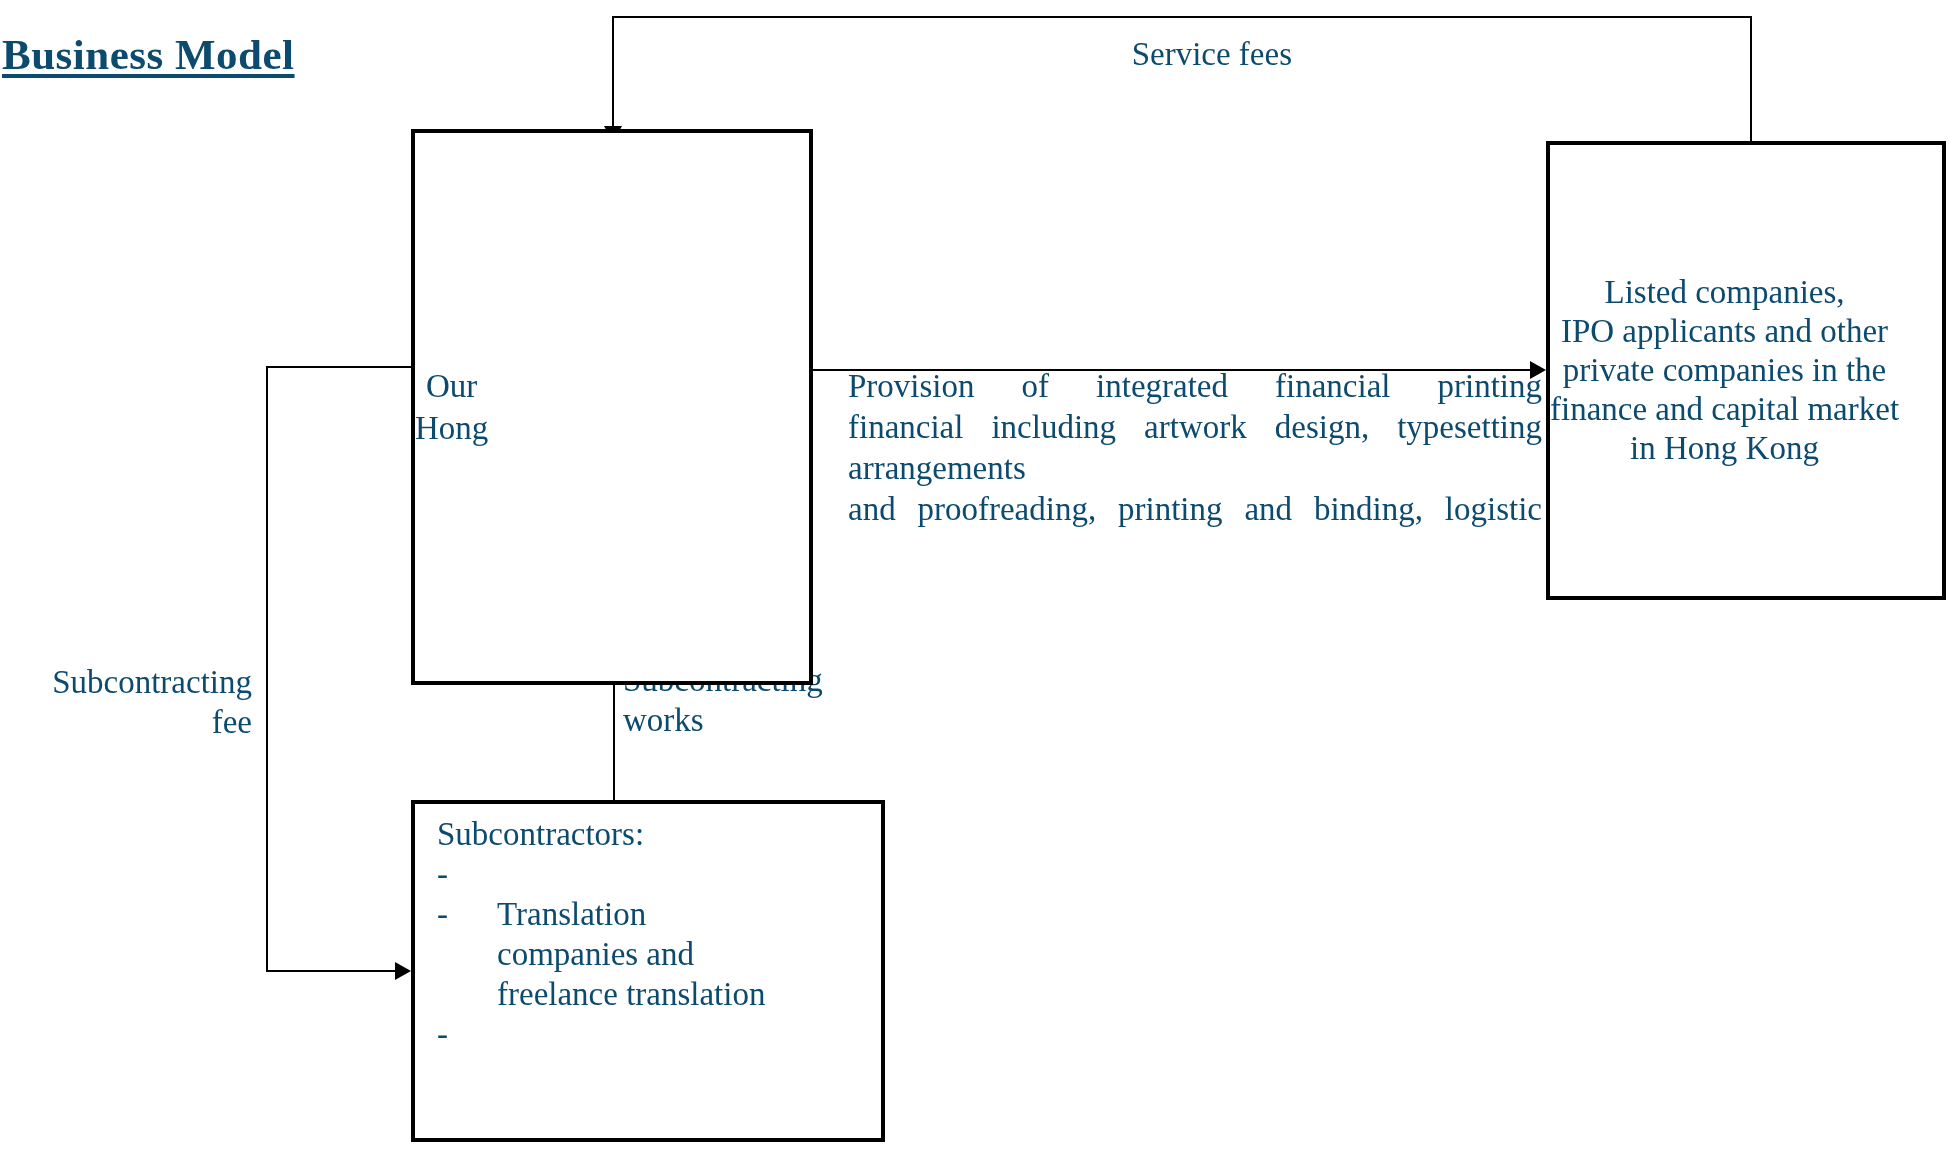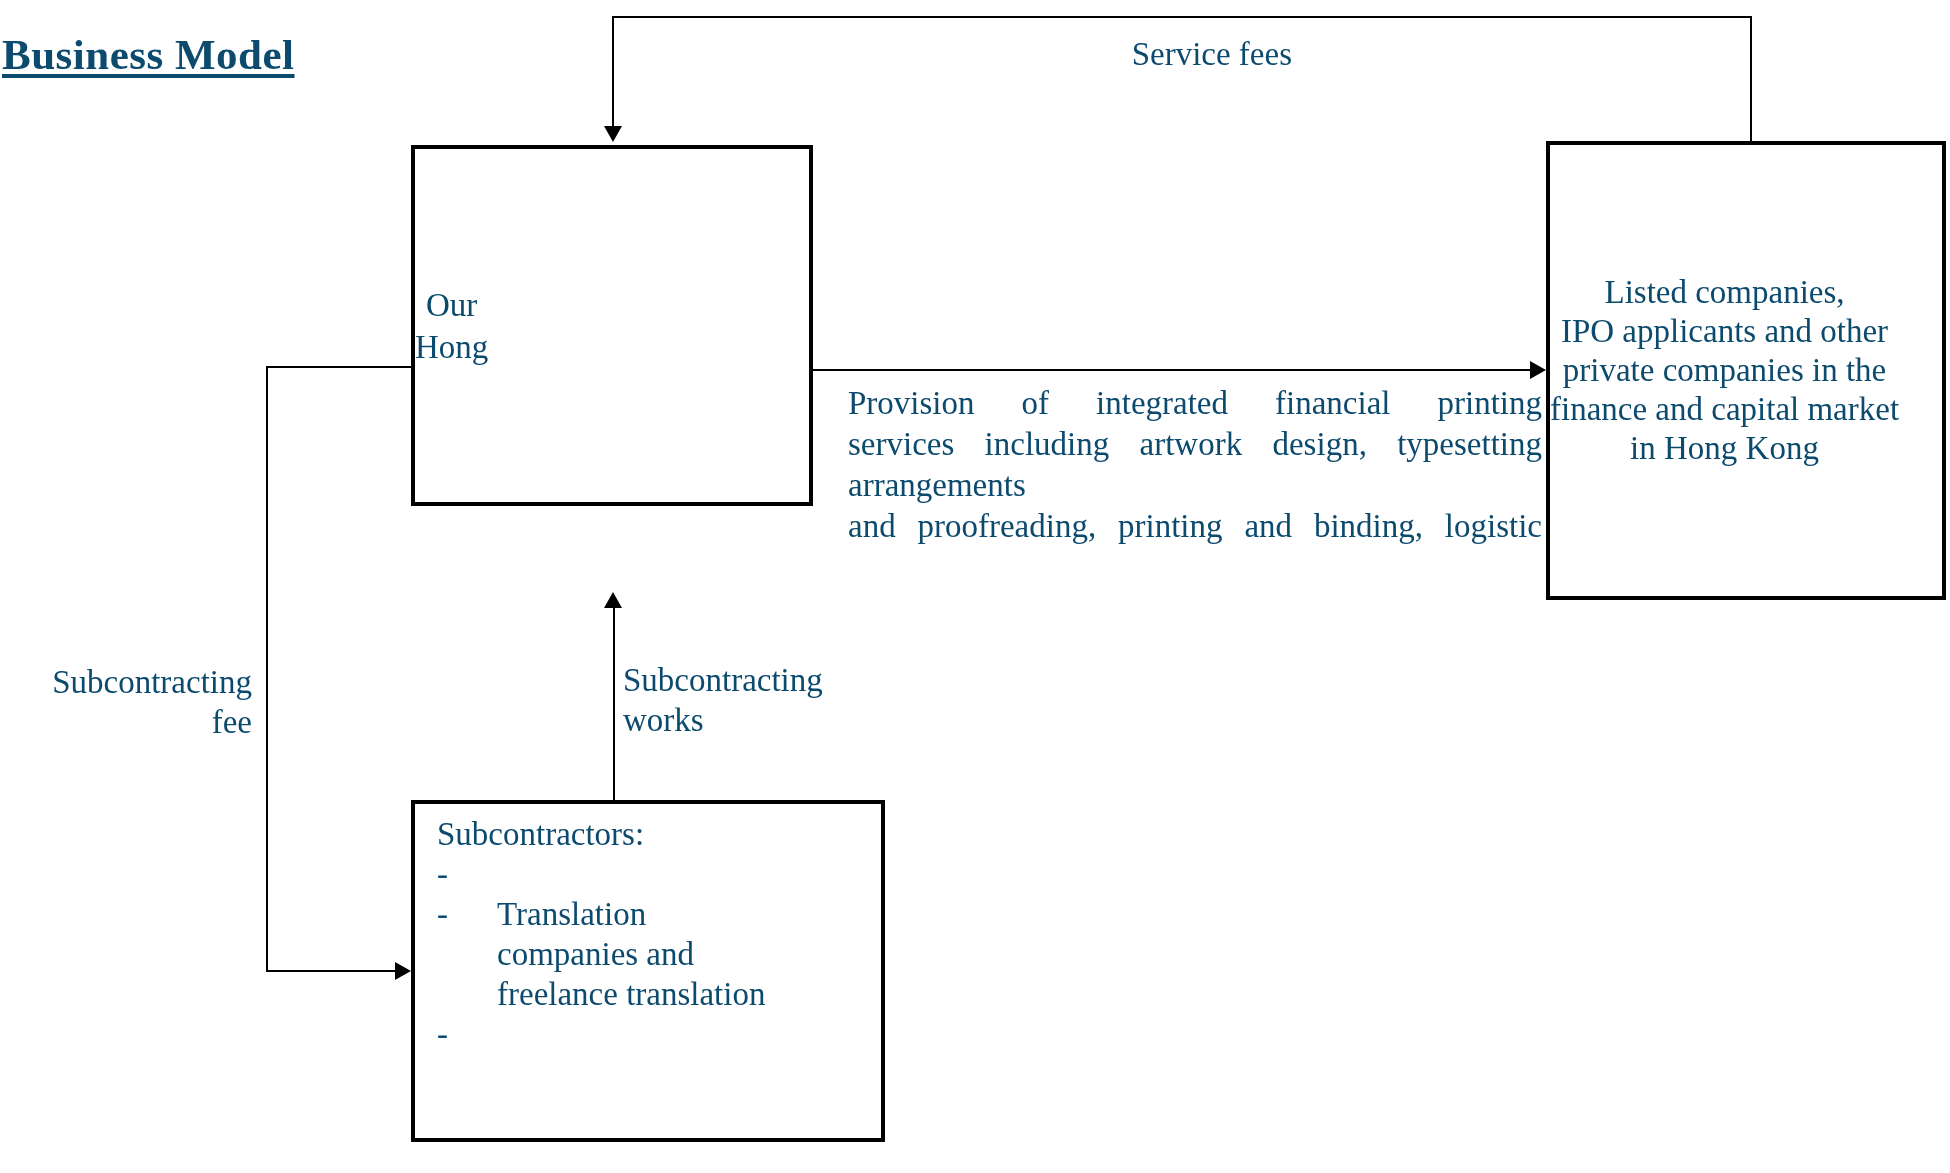--- a/index.html
+++ b/index.html
@@ -26,21 +26,21 @@
 
   .node {
     border: 4px solid #000000;
     box-sizing: border-box;
     background: #ffffff;
     display: flex;
     align-items: center;
     justify-content: flex-start;
     text-align: center;
   }
-  .node-our-group  { left: 411px; top: 145px; width: 402px; height: 361px; }
+  .node-our-group  { left: 411px; top: 129px; width: 402px; height: 556px; }
   .node-clients    { left: 1546px; top: 141px; width: 400px; height: 459px; }
   .node-subs {
     left: 411px; top: 800px; width: 474px; height: 342px;
     border: 4px solid #000000; box-sizing: border-box; background: #ffffff;
     padding: 10px 6px 0 22px;
     font-size: 33px; line-height: 40px;
     text-align: left;
   }
   .centered-lines { font-size: 33px; }
   .node-our-group .centered-lines { line-height: 42px; }
@@ -57,21 +57,21 @@
   .ah-down  { border-left: 9px solid transparent; border-right: 9px solid transparent; border-top: 16px solid #000000; }
   .ah-up    { border-left: 9px solid transparent; border-right: 9px solid transparent; border-bottom: 16px solid #000000; }
   .ah-right { border-top: 9px solid transparent; border-bottom: 9px solid transparent; border-left: 16px solid #000000; }
 
   .flow-label { font-size: 33px; line-height: 40px; white-space: pre-line; }
   .label-service-fees { left: 1052px; top: 38px; width: 240px; text-align: right; line-height: 1; }
   .label-sub-fee   { left: 28px;  top: 662px; width: 224px; text-align: right; }
   .label-sub-works { left: 623px; top: 660px; width: 260px; text-align: left; }
 
   .provision {
-    left: 848px; top: 383px; width: 694px;
+    left: 848px; top: 366px; width: 694px;
     font-size: 33px; line-height: 41px;
   }
   .pline { text-align: justify; text-align-last: justify; white-space: nowrap; }
   .pline-last { text-align: left; text-align-last: left; }
 </style>
 </head>
 <body>
 
 <div class="canvas">
 
@@ -80,21 +80,21 @@
   <div class="abs line" style="left:613px; top:16px; width:1139px; height:2px;"></div>
   <div class="abs line" style="left:612px; top:16px; width:2px; height:112px;"></div>
   <div class="abs line" style="left:1750px; top:16px; width:2px; height:127px;"></div>
   <div class="abs arrowhead ah-down" style="left:604px; top:126px;"></div>
   <div class="abs flow-label label-service-fees">Service fees</div>
 
   <div class="abs line" style="left:813px; top:369px; width:719px; height:2px;"></div>
   <div class="abs arrowhead ah-right" style="left:1530px; top:361px;"></div>
   <div class="abs provision">
     <div class="pline">Provision of integrated financial printing</div>
-    <div class="pline">services including artwork design, typesetting</div>
+    <div class="pline">financial including artwork design, typesetting</div>
     <div class="pline pline-last">arrangements</div>
     <div class="pline">and proofreading, printing and binding, logistic</div>
   </div>
 
   <div class="abs line" style="left:266px; top:366px; width:145px; height:2px;"></div>
   <div class="abs line" style="left:266px; top:366px; width:2px; height:606px;"></div>
   <div class="abs line" style="left:266px; top:970px; width:130px; height:2px;"></div>
   <div class="abs arrowhead ah-right" style="left:395px; top:962px;"></div>
   <div class="abs flow-label label-sub-fee">Subcontracting
 fee</div>

